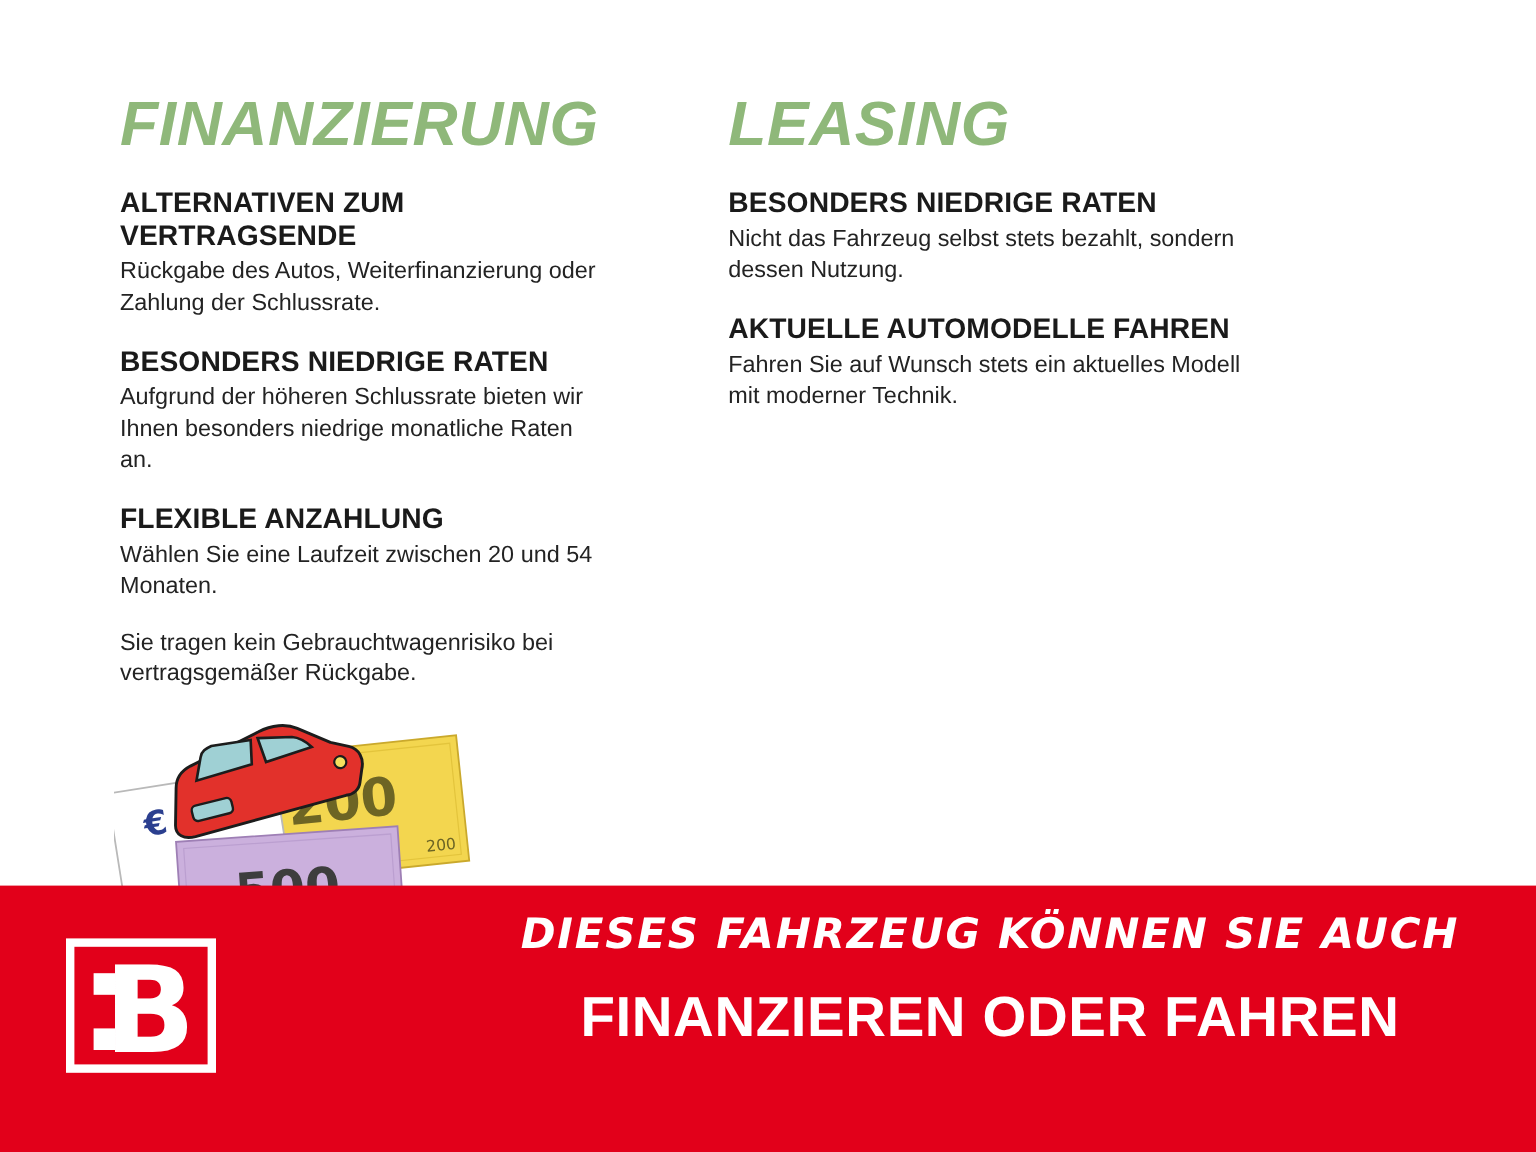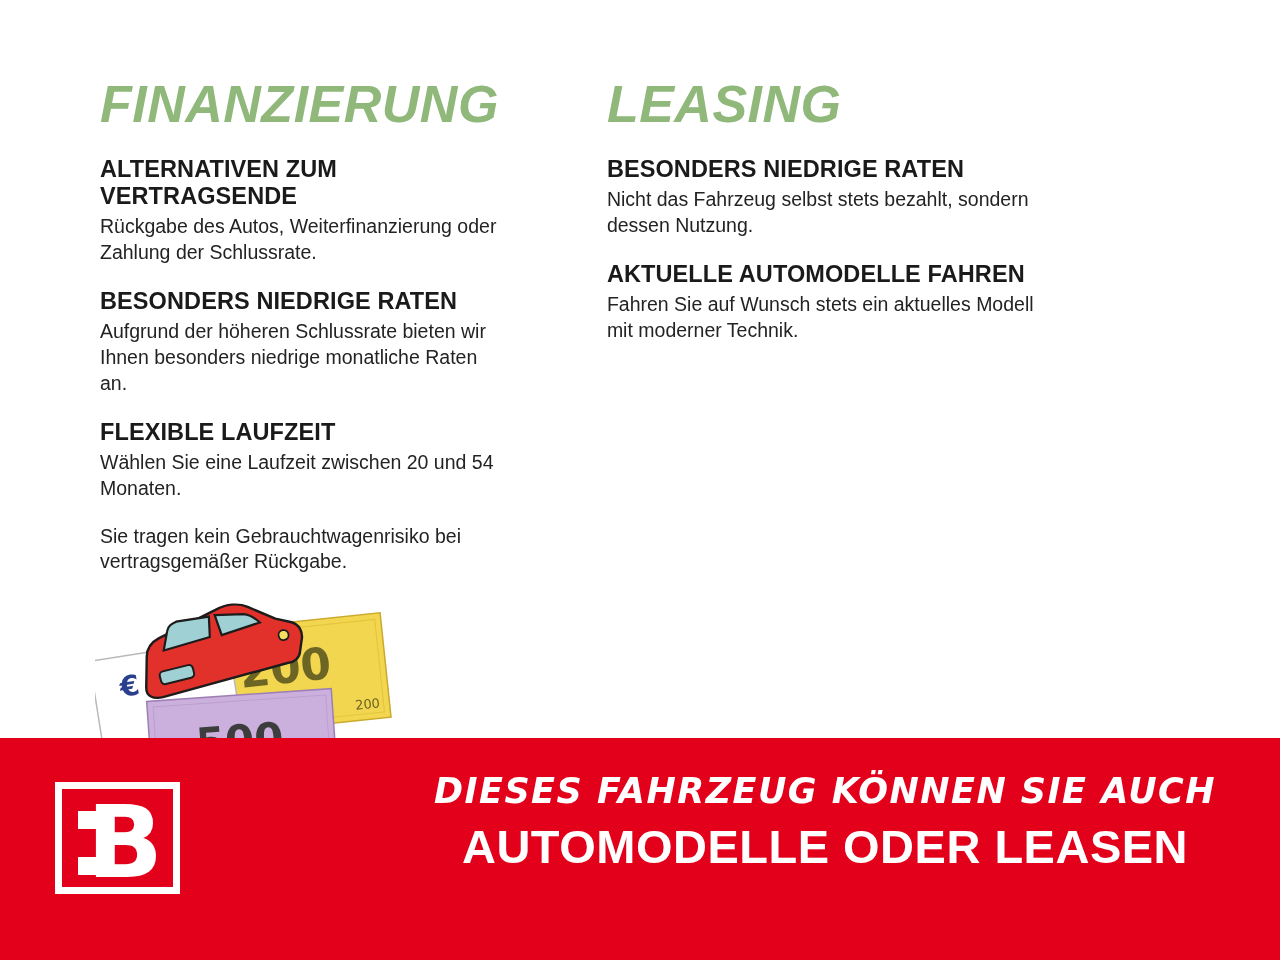--- a/index.html
+++ b/index.html
@@ -95,21 +95,21 @@
     position: absolute;
     left: 0;
     bottom: 0;
     width: 1280px;
     height: 222px;
     background: #e2001a;
   }
   .banner-line1 {
     position: absolute;
     left: 400px;
-    top: 36px;
+    top: 24px;
     width: 850px;
     text-align: center;
     color: #ffffff;
     font-size: 35px;
     font-weight: bold;
     font-style: italic;
     letter-spacing: 1.5px;
     line-height: 1;
     font-family: "DejaVu Sans", sans-serif;
   }
@@ -169,21 +169,21 @@
         <h2 class="block-title">ALTERNATIVEN ZUM VERTRAGSENDE</h2>
         <p class="block-body">Rückgabe des Autos, Weiterfinanzierung oder Zahlung der Schlussrate.</p>
       </div>
 
       <div class="block">
         <h2 class="block-title">BESONDERS NIEDRIGE RATEN</h2>
         <p class="block-body">Aufgrund der höheren Schlussrate bieten wir Ihnen besonders niedrige monatliche Raten an.</p>
       </div>
 
       <div class="block">
-        <h2 class="block-title">FLEXIBLE LAUFZEIT</h2>
+        <h2 class="block-title">FLEXIBLE ANZAHLUNG</h2>
         <p class="block-body">Wählen Sie eine Laufzeit zwischen 20 und 54 Monaten.</p>
       </div>
 
       <div class="block">
         <p class="block-body">Sie tragen kein Gebrauchtwagenrisiko bei vertragsgemäßer Rückgabe.</p>
       </div>
     </div>
 
     <div class="column right">
       <h1 class="col-title">LEASING</h1>
@@ -259,16 +259,16 @@
     </svg>
   </div>
 
   <div class="banner">
     <div class="logo">
       <span class="logo-sq a"></span>
       <span class="logo-sq b"></span>
       <span class="logo-b">B</span>
     </div>
     <div class="banner-line1">DIESES FAHRZEUG KÖNNEN SIE AUCH</div>
-    <div class="banner-line2">AUTOMODELLE ODER LEASEN</div>
+    <div class="banner-line2">FINANZIEREN ODER FAHREN</div>
   </div>
 
 </div>
 
 </body></html>

